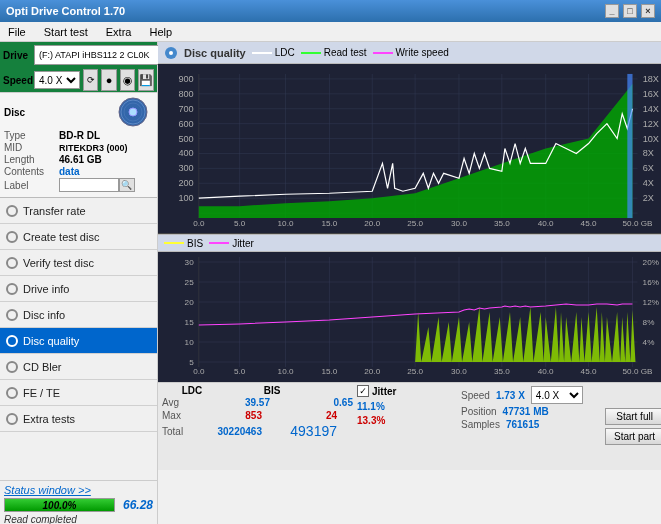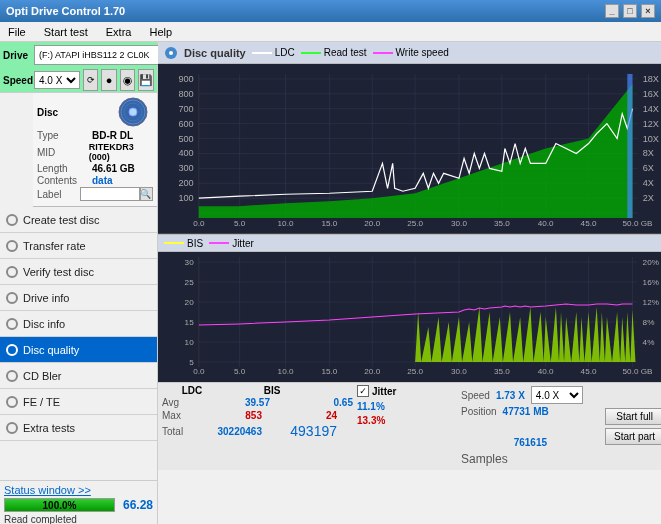--- a/index.html
+++ b/index.html
@@ -46,21 +46,20 @@
       border-right: 1px solid #ccc;
       display: flex;
       flex-direction: column;
     }
 
     
     .disc-panel {
       padding: 4px;
       border-bottom: 1px solid #bbb;
       background: #f5f5f5;
-      margin-left: 33px;
     }
     .disc-panel-header {
       display: flex; align-items: center; justify-content: space-between; margin-bottom: 3px;
     }
     .disc-panel-title { font-weight: bold; font-size: 10px; }
     .disc-row { display: flex; align-items: center; margin-bottom: 1px; }
     .disc-key { color: #555; font-size: 10px; width: 55px; }
     .disc-val { color: #000; font-size: 10px; font-weight: bold; }
     .disc-val.blue { color: #0066cc; }
     .label-input {
@@ -88,21 +87,21 @@
     }
     .nav-circle.active { border-color: white; }
 
     
     .status-bar {
       height: 44px;
       border-top: 1px solid #ccc;
       background: #f0f0f0;
       padding: 3px 4px;
     }
-    .status-row { display: flex; align-items: center; gap: 4px; margin-bottom: 2px; }
+    .status-row { display: flex; align-items: center; gap: 4px; margin-bottom: 2px; font-style: italic; }
     .status-link { color: #0066cc; font-size: 11px; cursor: pointer; text-decoration: underline; }
     .progress-bar-bg {
       flex: 1; height: 14px; background: #fca5a5; border: 1px solid #999;
       position: relative; overflow: hidden;
     }
     .progress-bar-fill {
       height: 100%; background: linear-gradient(to bottom, #33cc33, #009900);
     }
     .progress-text {
       position: absolute; top: 0; left: 0; right: 0; bottom: 0;
@@ -195,21 +194,21 @@
   <span class="menu-item">File</span>
   <span class="menu-item">Start test</span>
   <span class="menu-item">Extra</span>
   <span class="menu-item">Help</span>
 </div>
 
 <div class="main-layout">
 
   <div class="sidebar">
 
-    <div style="display:flex; flex-direction:column; background:#86efac; border-bottom:1px solid #ccc;">
+    <div style="display:flex; flex-direction:column; background:#15803d; border-bottom:1px solid #ccc;">
       <div style="display:flex; align-items:center; padding:2px 3px; gap:3px; height:26px;">
         <span style="font-size:10px; font-weight:bold; min-width:28px;">Drive</span>
         <select class="toolbar-select" style="flex:1; font-size:9px;">
           <option>(F:)  ATAPI iHBS112  2 CL0K</option>
         </select>
         <div class="toolbar-icon-btn">▲</div>
       </div>
       <div style="display:flex; align-items:center; padding:2px 3px; gap:3px; height:24px;">
         <span style="font-size:10px; font-weight:bold; min-width:28px;">Speed</span>
         <select style="height:18px; font-size:10px; border:1px solid #999; background:white; width:55px;">
@@ -253,25 +252,25 @@
       <div class="disc-row">
         <span class="disc-key">Label</span>
         <input class="label-input" type="text" style="">
         <div style="width:16px;height:14px;background:#e0e0e0;border:1px solid #999;display:flex;align-items:center;justify-content:center;font-size:9px;cursor:pointer;">🔍</div>
       </div>
     </div>
 
     <div class="nav-items">
       <div class="nav-item">
         <div class="nav-circle"></div>
+        <span>Transfer rate</span>
+      </div>
+      <div class="nav-item">
+        <div class="nav-circle"></div>
         <span>Create test disc</span>
-      </div>
-      <div class="nav-item">
-        <div class="nav-circle"></div>
-        <span>Transfer rate</span>
       </div>
       <div class="nav-item">
         <div class="nav-circle"></div>
         <span>Verify test disc</span>
       </div>
       <div class="nav-item">
         <div class="nav-circle"></div>
         <span>Drive info</span>
       </div>
       <div class="nav-item">
@@ -511,21 +510,21 @@
           <span style="font-size:10px; color:#0066cc; font-weight:bold;">1.73 X</span>
           <select style="height:18px; font-size:10px; border:1px solid #999; background:white; width:52px;">
             <option>4.0 X</option>
           </select>
         </div>
         <div style="display:flex; gap:6px; align-items:center; padding:1px 0;">
           <span style="font-size:10px; color:#555;">Position</span>
           <span style="font-size:10px; color:#0066cc; font-weight:bold;">47731 MB</span>
         </div>
         <div style="display:flex; gap:6px; align-items:center; padding:1px 0;">
-          <span style="font-size:12px; color:#555;margin-top:33px;">Samples</span>
+          <span style="font-size:10px; color:#555;">Samples</span>
           <span style="font-size:10px; color:#0066cc; font-weight:bold;">761615</span>
         </div>
       </div>
 
       <div class="start-btns">
         <button class="start-btn">Start full</button>
         <button class="start-btn">Start part</button>
       </div>
     </div>
   </div>

